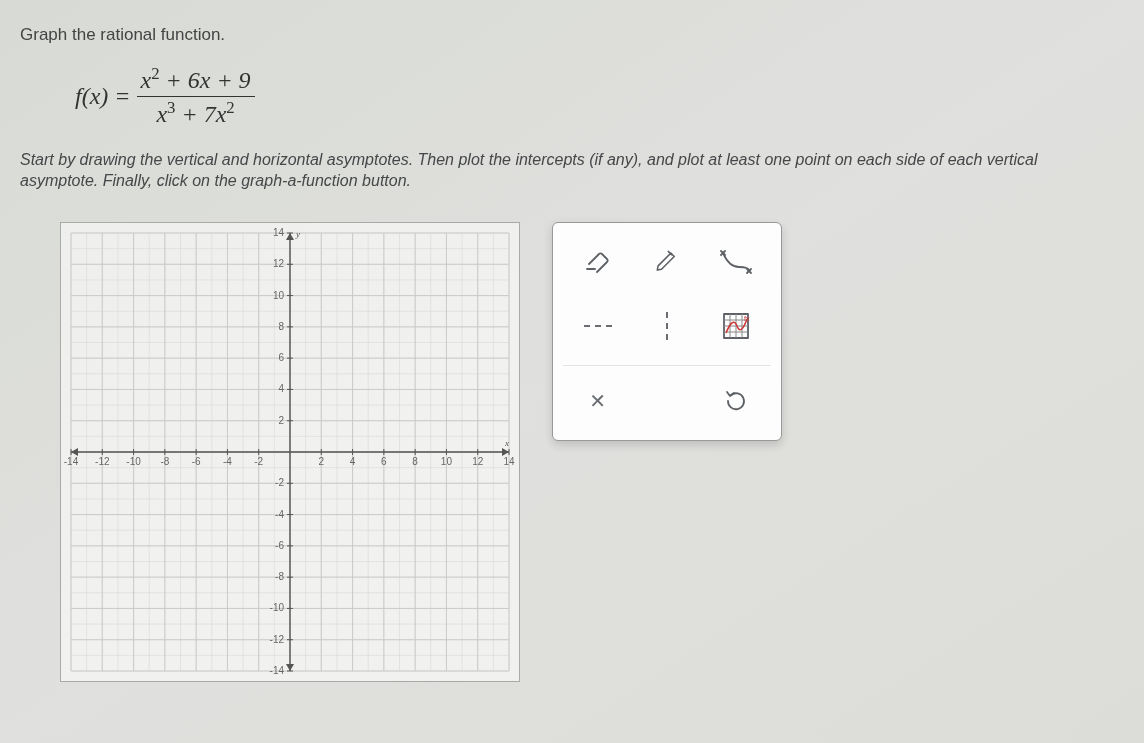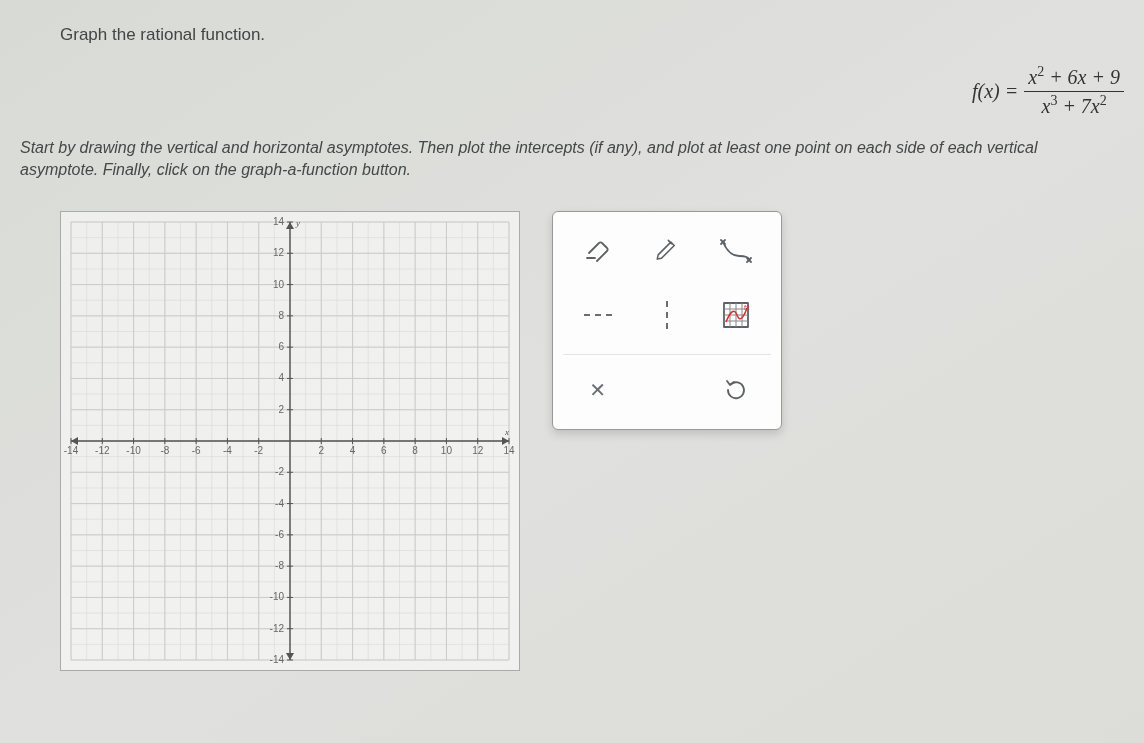--- a/index.html
+++ b/index.html
@@ -10,32 +10,30 @@
       height: 743px;
       padding: 25px 20px;
       color: #3a3d3f;
       position: relative;
       overflow: hidden;
     }
     .prompt-title {
       font-size: 17px;
       color: #444;
       margin-bottom: 18px;
-      margin-left: 40px;
     }
     .equation-wrap {
       display: flex;
       align-items: center;
       margin-left: 55px;
       margin-bottom: 18px;
       font-family: 'Times New Roman', Times, serif;
       font-style: italic;
-      font-size: 20px;
+      font-size: 24px;
       color: #333;
-      justify-content: flex-end;
     }
     .eq-lhs { margin-right: 6px; }
     .fraction {
       display: inline-flex;
       flex-direction: column;
       align-items: center;
       font-style: normal;
     }
     .frac-num, .frac-den {
       font-style: italic;

